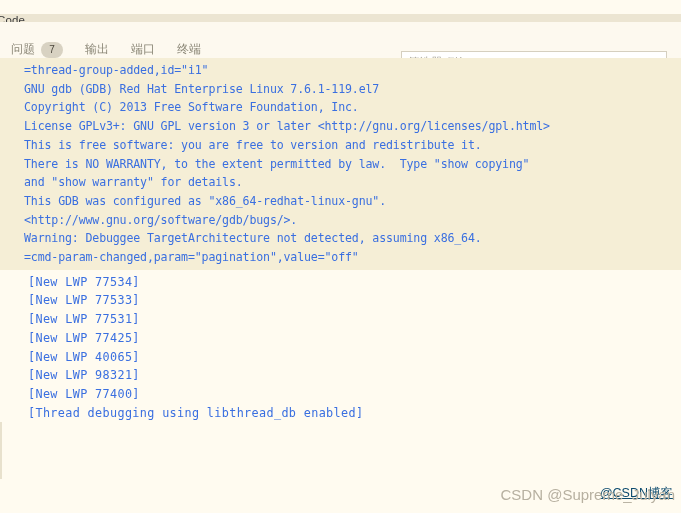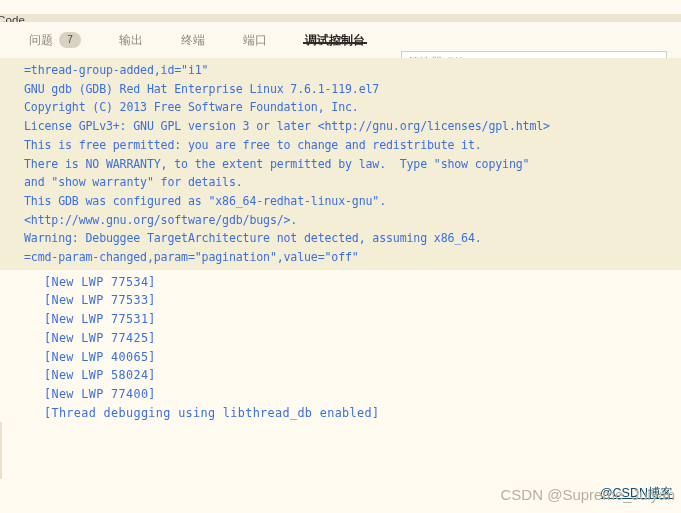--- a/index.html
+++ b/index.html
@@ -66,24 +66,23 @@
     position: absolute;
     left: 0; top: 22px;
     width: 681px;
     height: 36px;
     background: #fdf9ef;
     display: flex;
     align-items: center;
   }
   .tabs {
     display: flex;
-    align-items: center;
+    align-items: flex-end;
     height: 36px;
-    padding-left: 18px;
-    gap: 16px;
+    padding-left: 0;
   }
   .tab {
     position: relative;
     display: flex;
     align-items: center;
     gap: 6px;
     padding: 0 11px;
     font-size: 12px;
     color: #8c8878;
     cursor: pointer;
@@ -173,21 +172,21 @@
     font-size: 11.6px;
     line-height: 18.7px;
     color: #3a6fe0;
     white-space: pre;
     letter-spacing: -0.15px;
   }
   .block-gdb .line {
     padding-left: 24px;
   }
   .block-threads .line {
-    padding-left: 44px;
+    padding-left: 28px;
     font-size: 11.8px;
     letter-spacing: 0.35px;
   }
 
   
   .watermark {
     position: absolute;
     right: 6px;
     bottom: 10px;
     font-size: 15px;
@@ -228,63 +227,59 @@
       <div class="tab">
         <span>问题</span>
         <span class="tab-badge">7</span>
       </div>
 
       <div class="tab">
         <span>输出</span>
       </div>
 
       <div class="tab">
+        <span>端口</span>
+      </div>
+
+      <div class="tab">
         <span>终端</span>
       </div>
 
-      <div class="tab">
-        <span>端口</span>
-      </div>
-
-      <div class="tab active">
-        <span>调试控制台</span>
-        <span class="tab-underline"></span>
-      </div>
 
     </div>
 
     <div class="filter-wrap">
       <input class="filter-input" type="text" placeholder="筛选器(例如 text、!exclude)" style="">
     </div>
   </div>
 
   <div class="console">
     <div class="console-left-rule"></div>
 
     <div class="block block-gdb">
       <div class="line">=thread-group-added,id="i1"</div>
       <div class="line">GNU gdb (GDB) Red Hat Enterprise Linux 7.6.1-119.el7</div>
       <div class="line">Copyright (C) 2013 Free Software Foundation, Inc.</div>
       <div class="line">License GPLv3+: GNU GPL version 3 or later &lt;http://gnu.org/licenses/gpl.html&gt;</div>
-      <div class="line">This is free permitted: you are free to change and redistribute it.</div>
+      <div class="line">This is free software: you are free to version and redistribute it.</div>
       <div class="line">There is NO WARRANTY, to the extent permitted by law.  Type "show copying"</div>
       <div class="line">and "show warranty" for details.</div>
       <div class="line">This GDB was configured as "x86_64-redhat-linux-gnu".</div>
       <div class="line">&lt;http://www.gnu.org/software/gdb/bugs/&gt;.</div>
       <div class="line">Warning: Debuggee TargetArchitecture not detected, assuming x86_64.</div>
       <div class="line">=cmd-param-changed,param="pagination",value="off"</div>
     </div>
 
     <div class="block block-threads">
       <div class="line">[New LWP 77534]</div>
       <div class="line">[New LWP 77533]</div>
       <div class="line">[New LWP 77531]</div>
       <div class="line">[New LWP 77425]</div>
       <div class="line">[New LWP 40065]</div>
-      <div class="line">[New LWP 58024]</div>
+      <div class="line">[New LWP 98321]</div>
       <div class="line">[New LWP 77400]</div>
       <div class="line">[Thread debugging using libthread_db enabled]</div>
     </div>
   </div>
 
   <div class="watermark-ghost">@CSDN博客</div>
   <div class="watermark">CSDN @Supreme_Julyan</div>
 
 </div>
 

